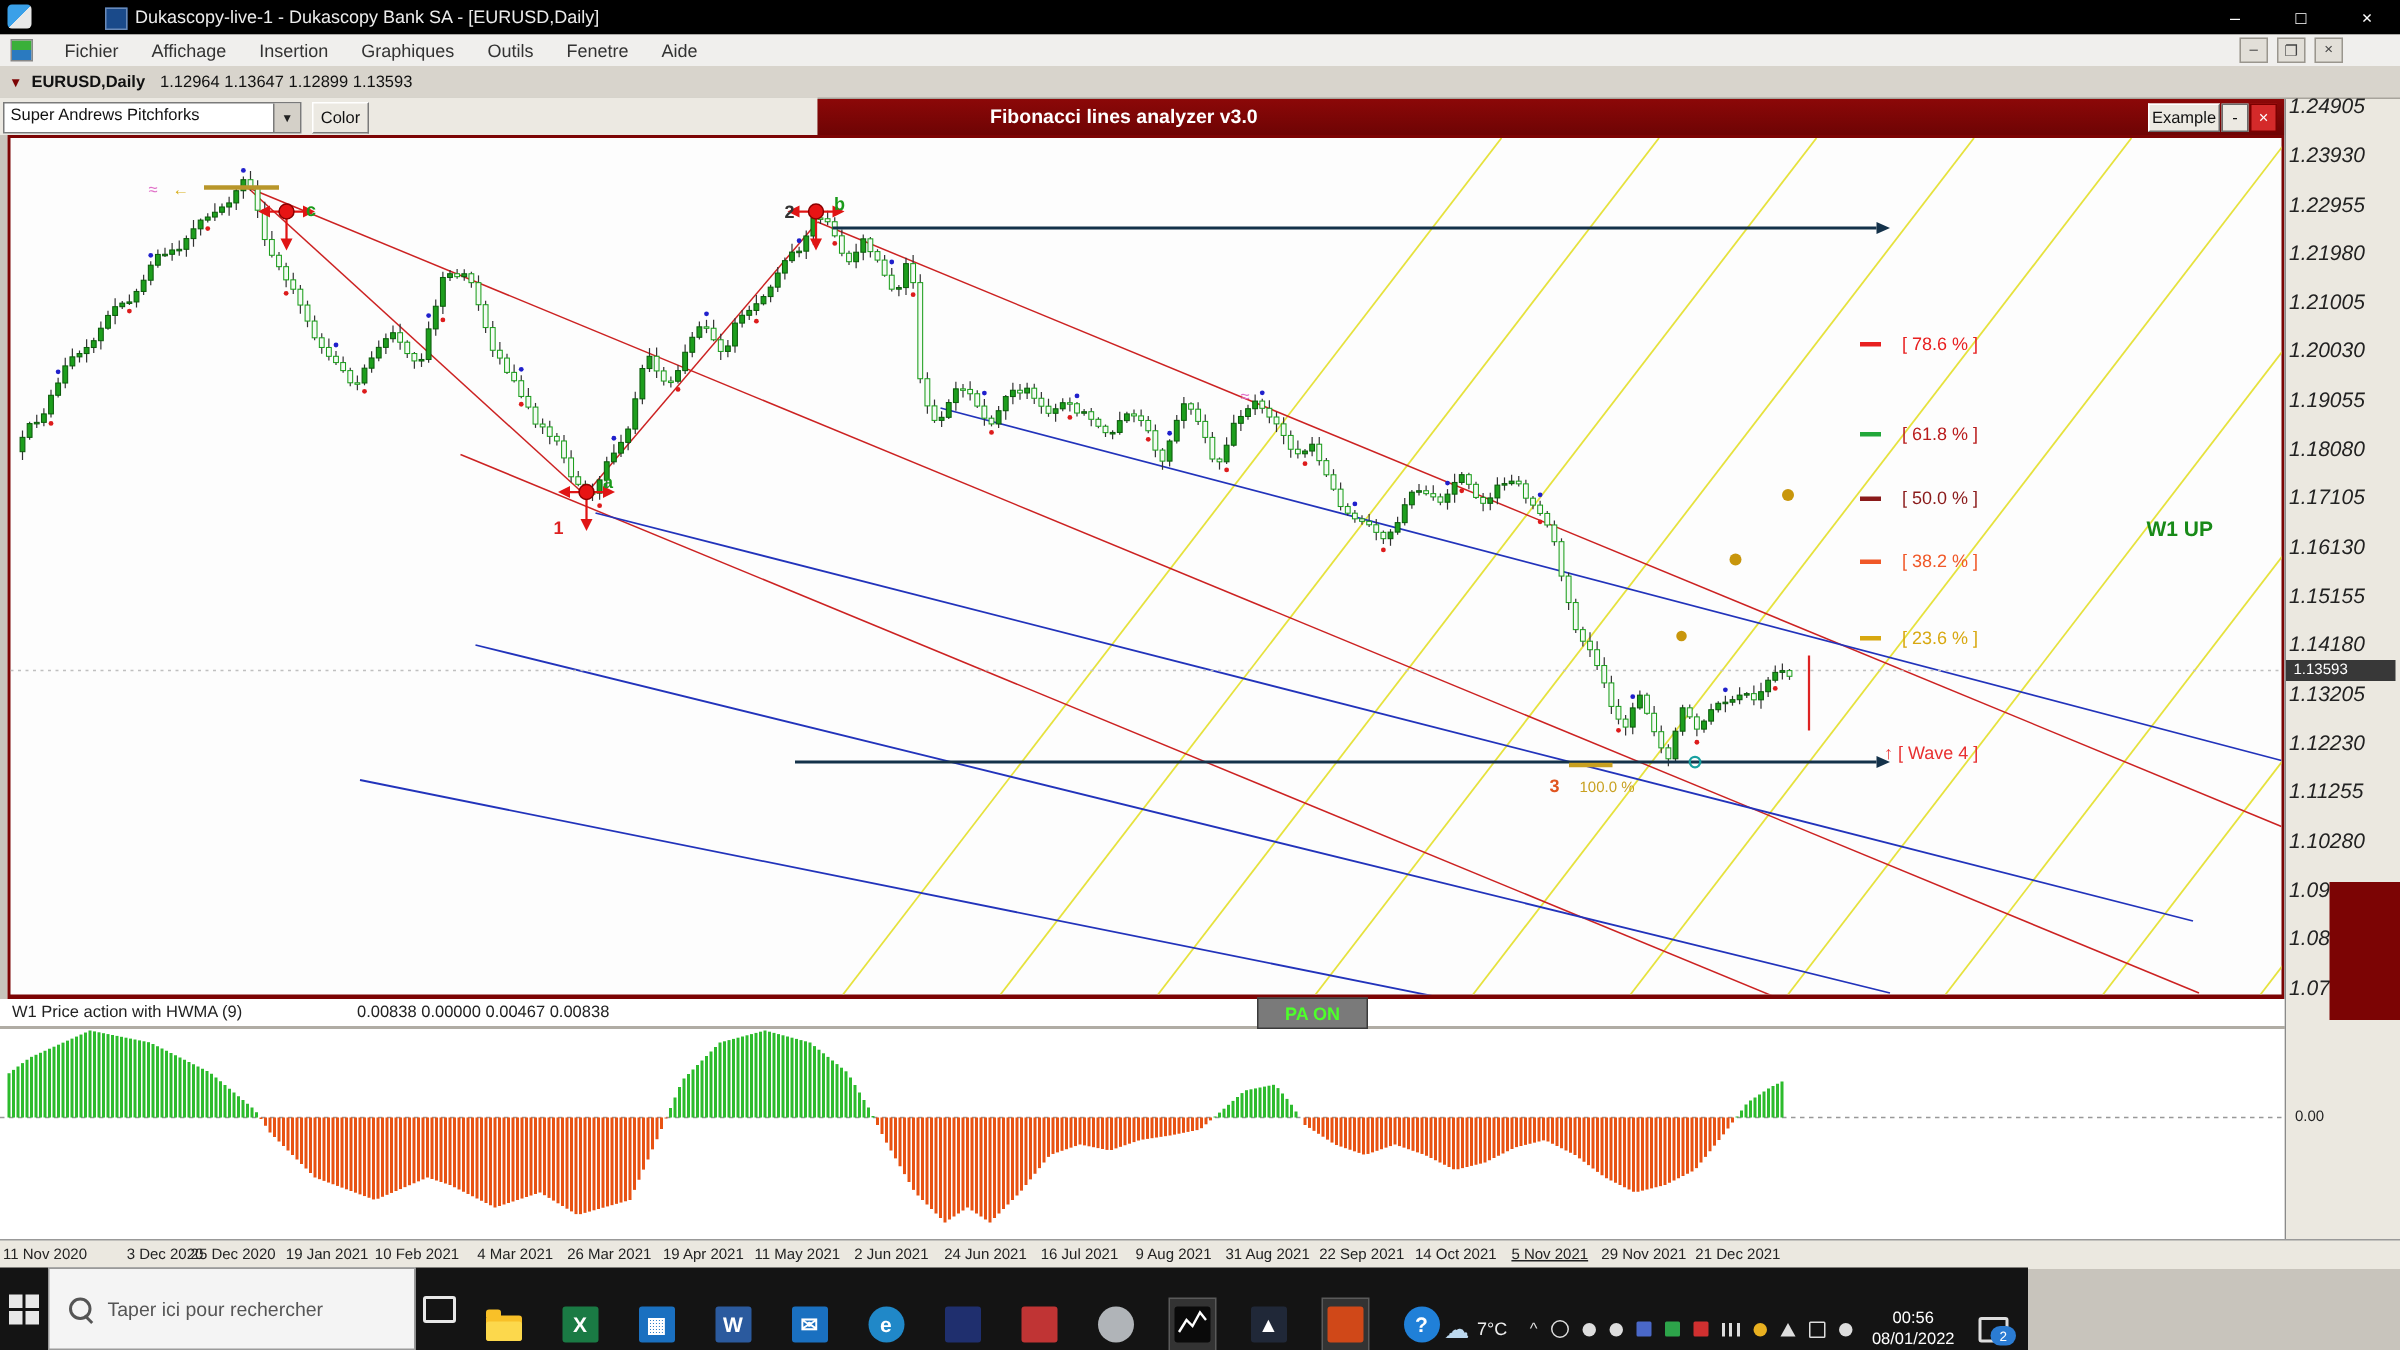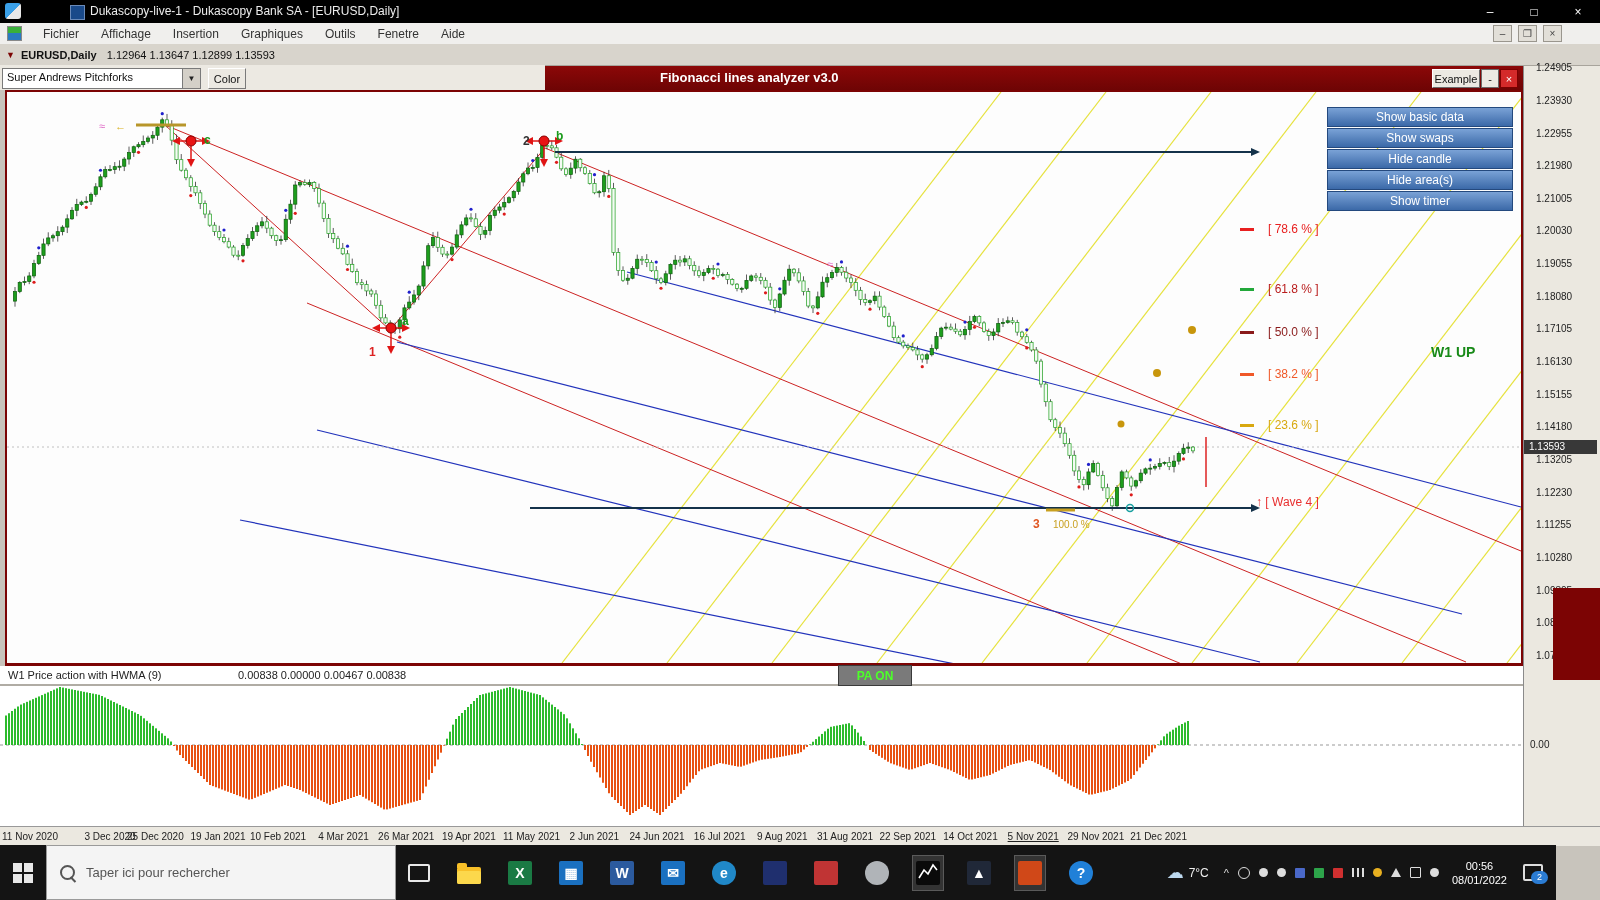--- a/index.html
+++ b/index.html
@@ -50,38 +50,38 @@
   .fib-row{position:absolute;left:1233px;display:flex;align-items:center;gap:14px;}
   .fib-dash{width:14px;height:3px;}
   .fib-text{font-size:12px;}
   #wave4{position:absolute;left:1249px;top:403px;font-size:12px;color:#e83030;}
   #w1up{position:absolute;left:1424px;top:252px;font-size:14px;font-weight:bold;color:#188a18;}
   #an-buttons{position:absolute;left:1320px;top:15px;width:186px;}
   .an-btn{height:18px;line-height:18px;margin-bottom:1px;background:linear-gradient(#7aa2d6,#3b69a8);
     border:1px solid #24497e;color:#fff;font-size:12px;text-align:center;}
   
   #scale-col{left:1523px;top:66px;width:77px;height:779px;background:#ebe8e0;border-left:1px solid #8a8a8a;}
-  .pricelabel{position:absolute;left:12px;font-size:10px;color:#222;}
+  .pricelabel{position:absolute;left:2px;font-size:14px;color:#222;font-style:italic;}
   #pricebadge{position:absolute;left:0;top:374px;width:68px;height:14px;background:#383838;color:#fff;
     font-size:10px;line-height:14px;padding-left:5px;}
   #zerolabel{position:absolute;left:6px;top:673px;font-size:10px;color:#222;}
   #cornerblock{left:1553px;top:588px;width:47px;height:92px;background:#7c0404;z-index:6;}
   
   #indrow{left:0;top:666px;width:1523px;height:18px;background:#fff;font-size:11px;color:#222;}
   #indrow .ind-name{position:absolute;left:8px;top:3px;}
   #indrow .ind-vals{position:absolute;left:238px;top:3px;}
   #pabtn{left:838px;top:665px;width:72px;height:19px;background:#7a7a7a;border:1px solid #3a3a3a;
     color:#4dff2a;font-weight:bold;font-size:12px;display:flex;align-items:center;justify-content:center;z-index:4;}
   #sep1{left:0;top:684px;width:1523px;height:2px;background:#b0aca4;}
   #indpane{left:0;top:686px;width:1523px;height:140px;background:#fff;}
   
   #dateaxis{left:0;top:826px;width:1600px;height:19px;background:#ebe8e0;border-top:1px solid #999;}
   .datelabel{position:absolute;top:4px;width:70px;text-align:center;font-size:10px;color:#222;}
   
-  #taskbar{left:0;top:845px;width:1556px;height:55px;background:#141414;display:flex;align-items:center;z-index:9;}
+  #taskbar{left:0;top:845px;width:1352px;height:55px;background:#141414;display:flex;align-items:flex-end;z-index:9;}
   #startbtn{width:46px;height:55px;display:flex;align-items:center;justify-content:center;}
   .winlogo{display:grid;grid-template-columns:9px 9px;grid-template-rows:9px 9px;gap:2px;}
   .winlogo span{background:#e8e8e8;}
   #searchbox{width:335px;height:53px;background:#f4f4f4;border:1px solid #9a9a9a;display:flex;align-items:center;
     gap:11px;padding-left:13px;color:#555;font-size:13px;}
   .mag{position:relative;width:11px;height:11px;border:2px solid #555;border-radius:50%;flex:none;}
   .mag::after{content:'';position:absolute;width:2px;height:7px;background:#555;left:10px;top:9px;transform:rotate(-45deg);}
   #taskview{width:46px;height:55px;display:flex;align-items:center;justify-content:center;}
   .tview{width:18px;height:14px;border:2px solid #e8e8e8;border-radius:2px;}
   #app-icons{display:flex;gap:21px;margin-left:12px;align-items:center;}
@@ -784,27 +784,20 @@
         </div>
         <div class="fib-row" style="top: 275px;">
           <div class="fib-dash" style="background: rgb(240, 88, 40);"></div>
           <div class="fib-text" style="color: rgb(240, 88, 40);">[ 38.2 % ]</div>
         </div>
         <div class="fib-row" style="top: 326px;">
           <div class="fib-dash" style="background: rgb(216, 168, 16);"></div>
           <div class="fib-text" style="color: rgb(216, 168, 16);">[ 23.6 % ]</div>
         </div>
       </div>
-    <div id="an-buttons" style="pointer-events:auto;">
-        <div class="an-btn">Show basic data</div>
-        <div class="an-btn">Show swaps</div>
-        <div class="an-btn">Hide candle</div>
-        <div class="an-btn">Hide area(s)</div>
-        <div class="an-btn">Show timer</div>
-      </div>
   </div>
 
   <div id="scale-col" class="abs">
     <div id="pricebadge">1.13593</div>
     <div id="zerolabel">0.00</div>
   <div class="pricelabel" style="top: -3.7354px;">1.24905</div>
       <div class="pricelabel" style="top: 28.9076px;">1.23930</div>
       <div class="pricelabel" style="top: 61.5506px;">1.22955</div>
       <div class="pricelabel" style="top: 94.1936px;">1.21980</div>
       <div class="pricelabel" style="top: 126.837px;">1.21005</div>

